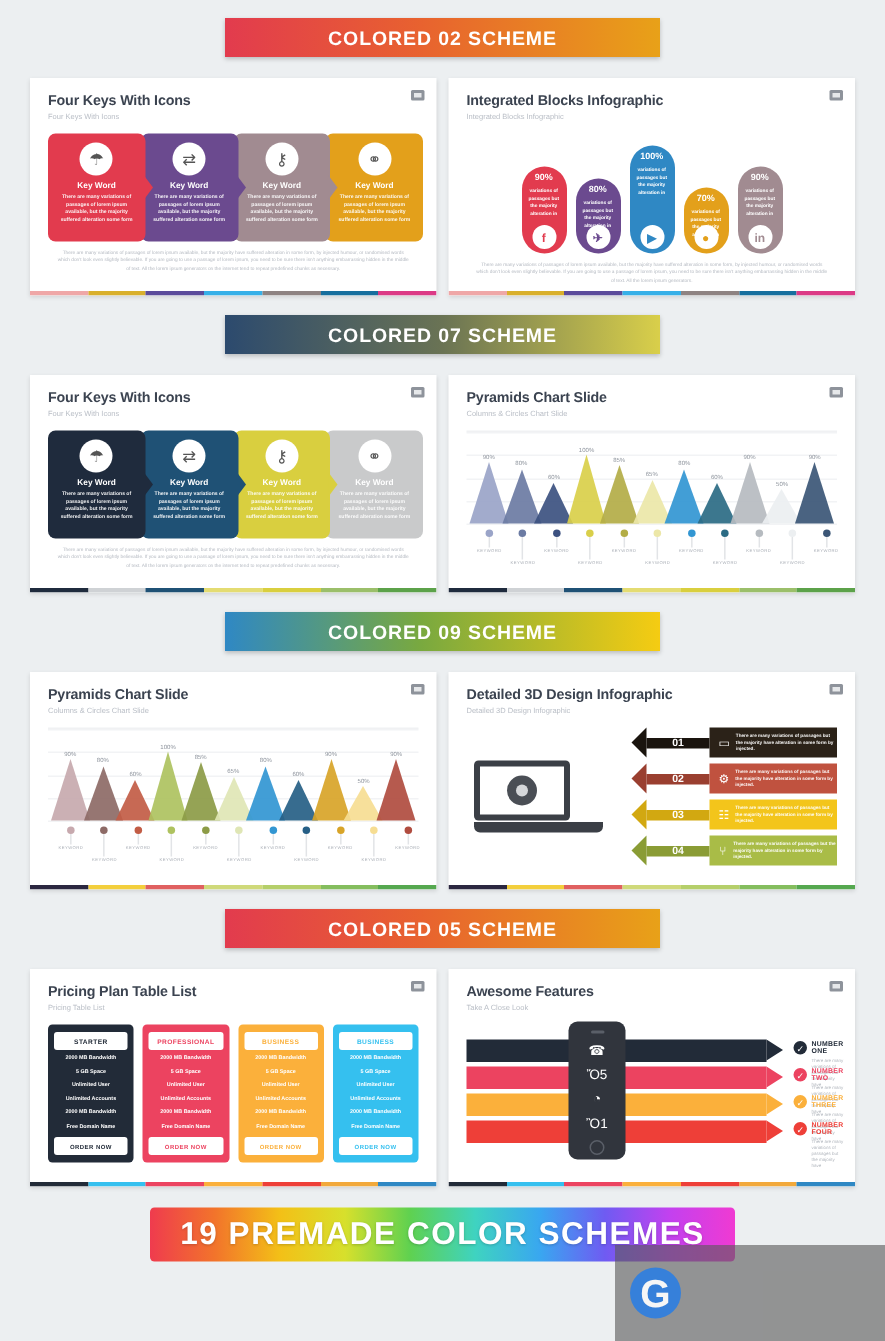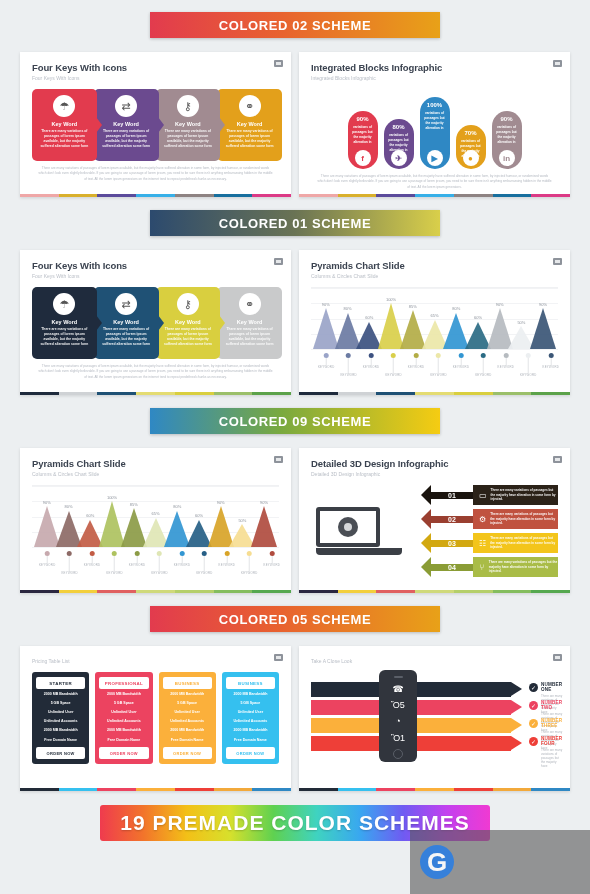--- a/index.html
+++ b/index.html
@@ -216,21 +216,21 @@
         <span style="background: rgb(91, 75, 155);"></span>
         <span style="background: rgb(55, 176, 232);"></span>
         <span style="background: rgb(142, 131, 130);"></span>
         <span style="background: rgb(23, 111, 158);"></span>
         <span style="background: rgb(220, 58, 134);"></span>
       </div>
   </div>
 </div>
 
 <div class="banner-wrap" style="padding-top:13px;">
-  <div class="banner b03">COLORED 01 SCHEME</div>
+  <div class="banner b03">COLORED 07 SCHEME</div>
 </div>
 
 <div class="row" style="padding-top:14px;">
 
   <div class="slide">
     <div class="slide-inner">
       <div class="badge"></div>
       <div class="s-title">Four Keys With Icons</div>
       <div class="s-sub">Four Keys With Icons</div>
       <div class="keys" id="keys03">
@@ -560,20 +560,21 @@
 
 <div class="banner-wrap" style="padding-top:13px;">
   <div class="banner b05">COLORED 05 SCHEME</div>
 </div>
 
 <div class="row" style="padding-top:14px;">
 
   <div class="slide">
     <div class="slide-inner">
       <div class="badge"></div>
+      <div class="s-title">Pricing Plan Table List</div>
       <div class="s-sub">Pricing Table List</div>
       <div class="price-row" id="pricing">
           <div class="pcard" style="background: rgb(34, 43, 56);">
             <div class="phead" style="color:#222b38">STARTER</div>
             <div class="pfeat">2000 MB Bandwidth</div>
             <div class="pfeat">5 GB Space</div>
             <div class="pfeat">Unlimited User</div>
             <div class="pfeat">Unlimited Accounts</div>
             <div class="pfeat">2000 MB Bandwidth</div>
             <div class="pfeat">Free Domain Name</div>
@@ -618,20 +619,21 @@
         <span style="background: rgb(251, 176, 59);"></span>
         <span style="background: rgb(238, 63, 56);"></span>
         <span style="background: rgb(242, 169, 59);"></span>
         <span style="background: rgb(47, 136, 196);"></span>
       </div>
   </div>
 
   <div class="slide">
     <div class="slide-inner">
       <div class="badge"></div>
+      <div class="s-title">Awesome Features</div>
       <div class="s-sub">Take A Close Look</div>
       <div class="af-wrap">
         <div class="af-bars" id="afbars">
             <div class="af-bar" style="background: rgb(34, 43, 56);">
               <div class="tip" style="border-left:11px solid #222b38"></div>
             </div>
             <div class="af-bar" style="background: rgb(236, 67, 96);">
               <div class="tip" style="border-left:11px solid #ec4360"></div>
             </div>
             <div class="af-bar" style="background: rgb(251, 176, 59);">

